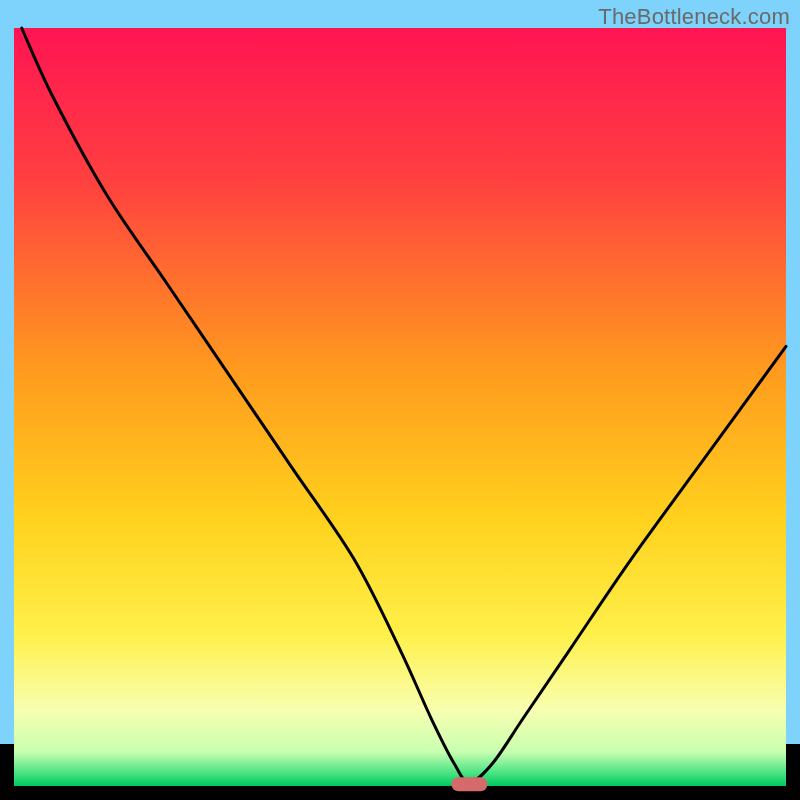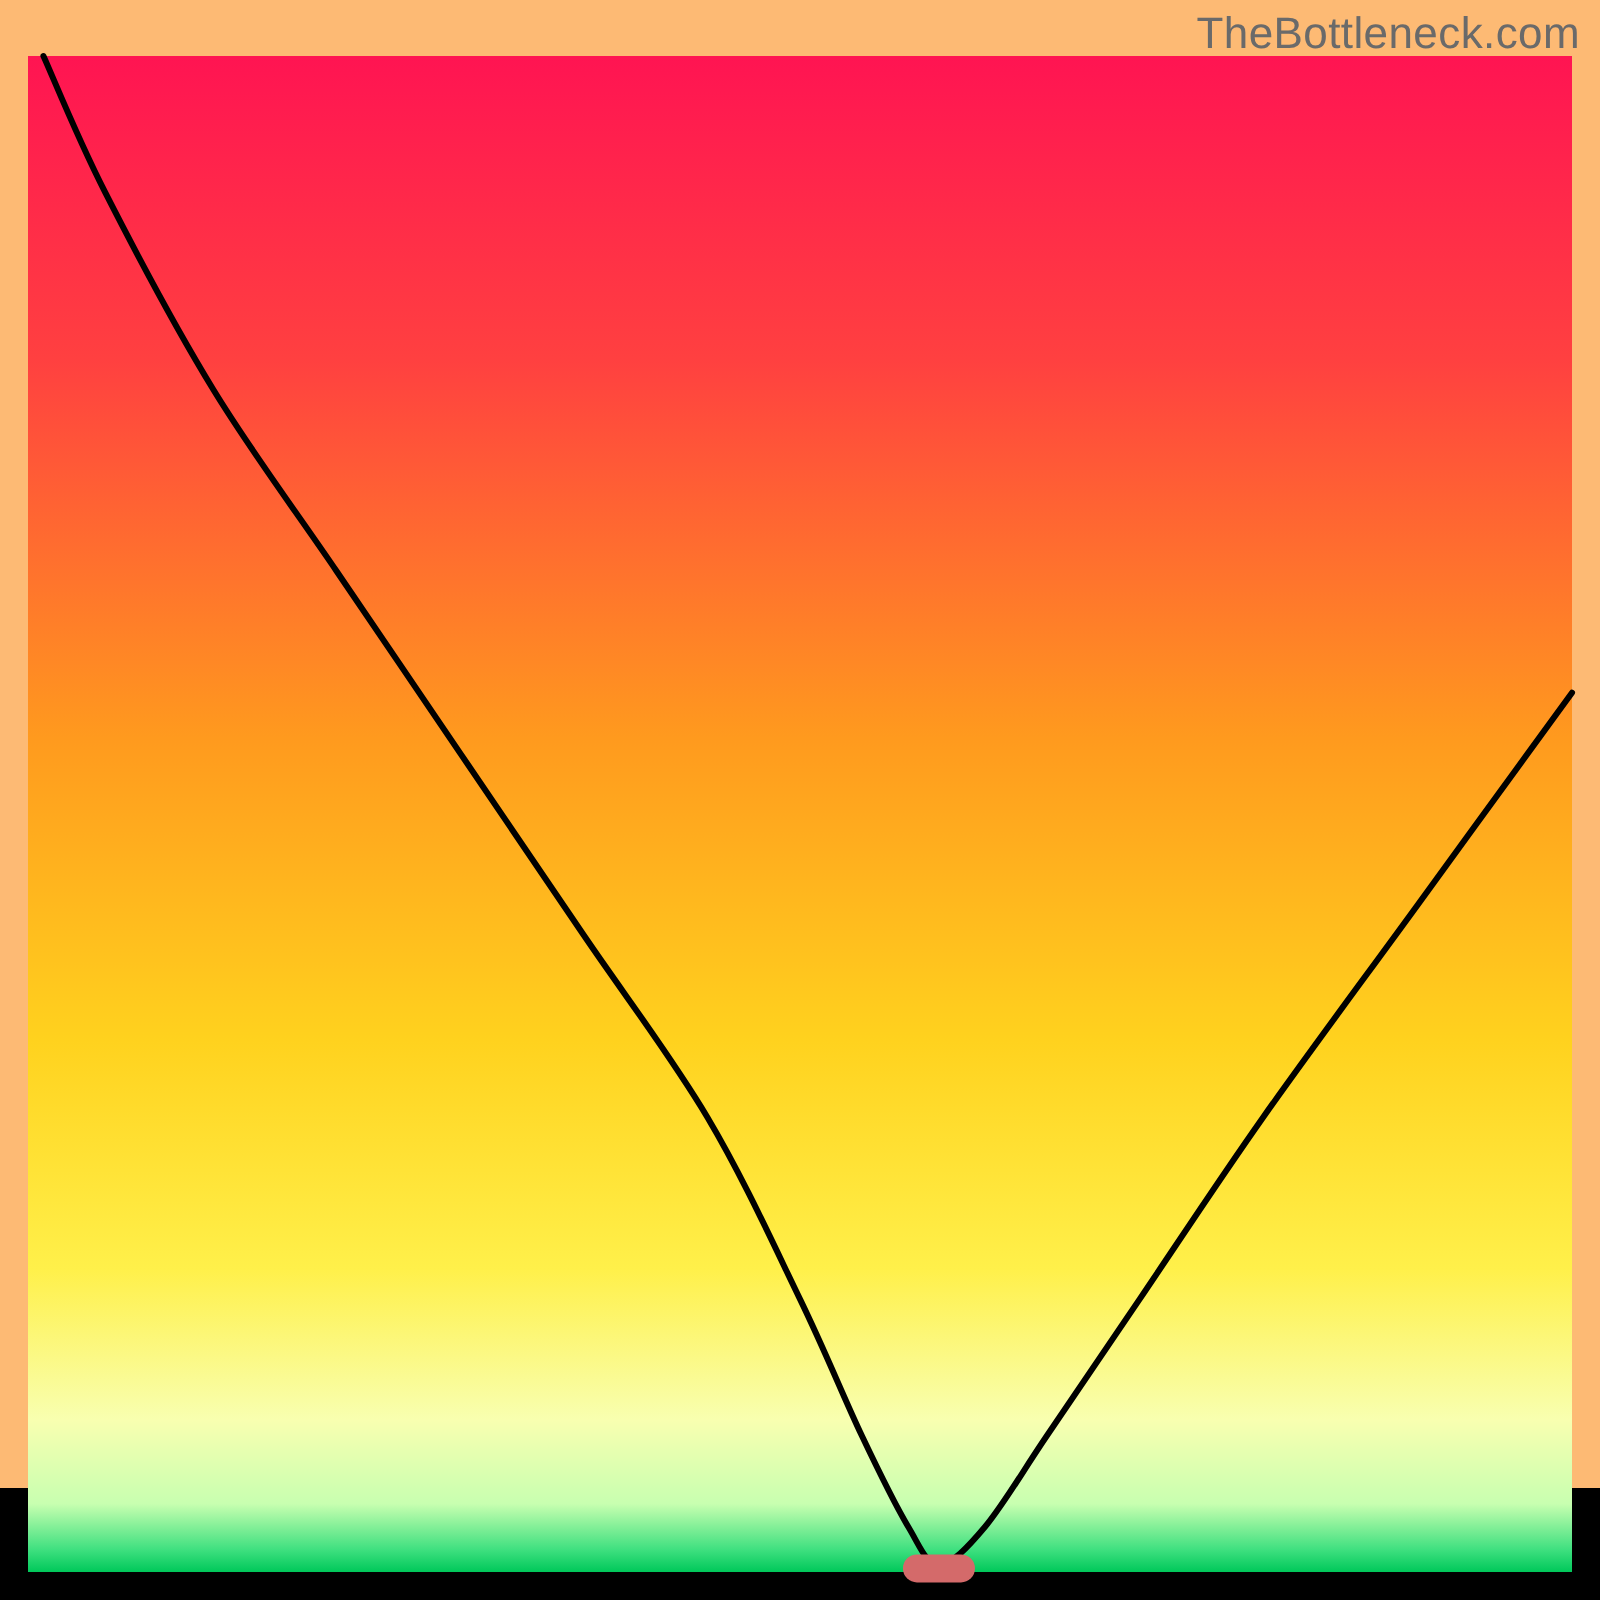--- a/index.html
+++ b/index.html
@@ -8,21 +8,21 @@
     width: 800px;
     height: 800px;
     background: #000;
     overflow: hidden;
     font-family: Arial, Helvetica, sans-serif;
   }
   .frame {
     position: relative;
     width: 800px;
     height: 744px;
-    background: #fdba74;
+    background: #7dd3fc;
   }
   .watermark {
     position: absolute;
     top: 4px;
     right: 10px;
     color: #6a6a6a;
     font-size: 22px;
     font-weight: 500;
     letter-spacing: 0.2px;
     z-index: 50;

